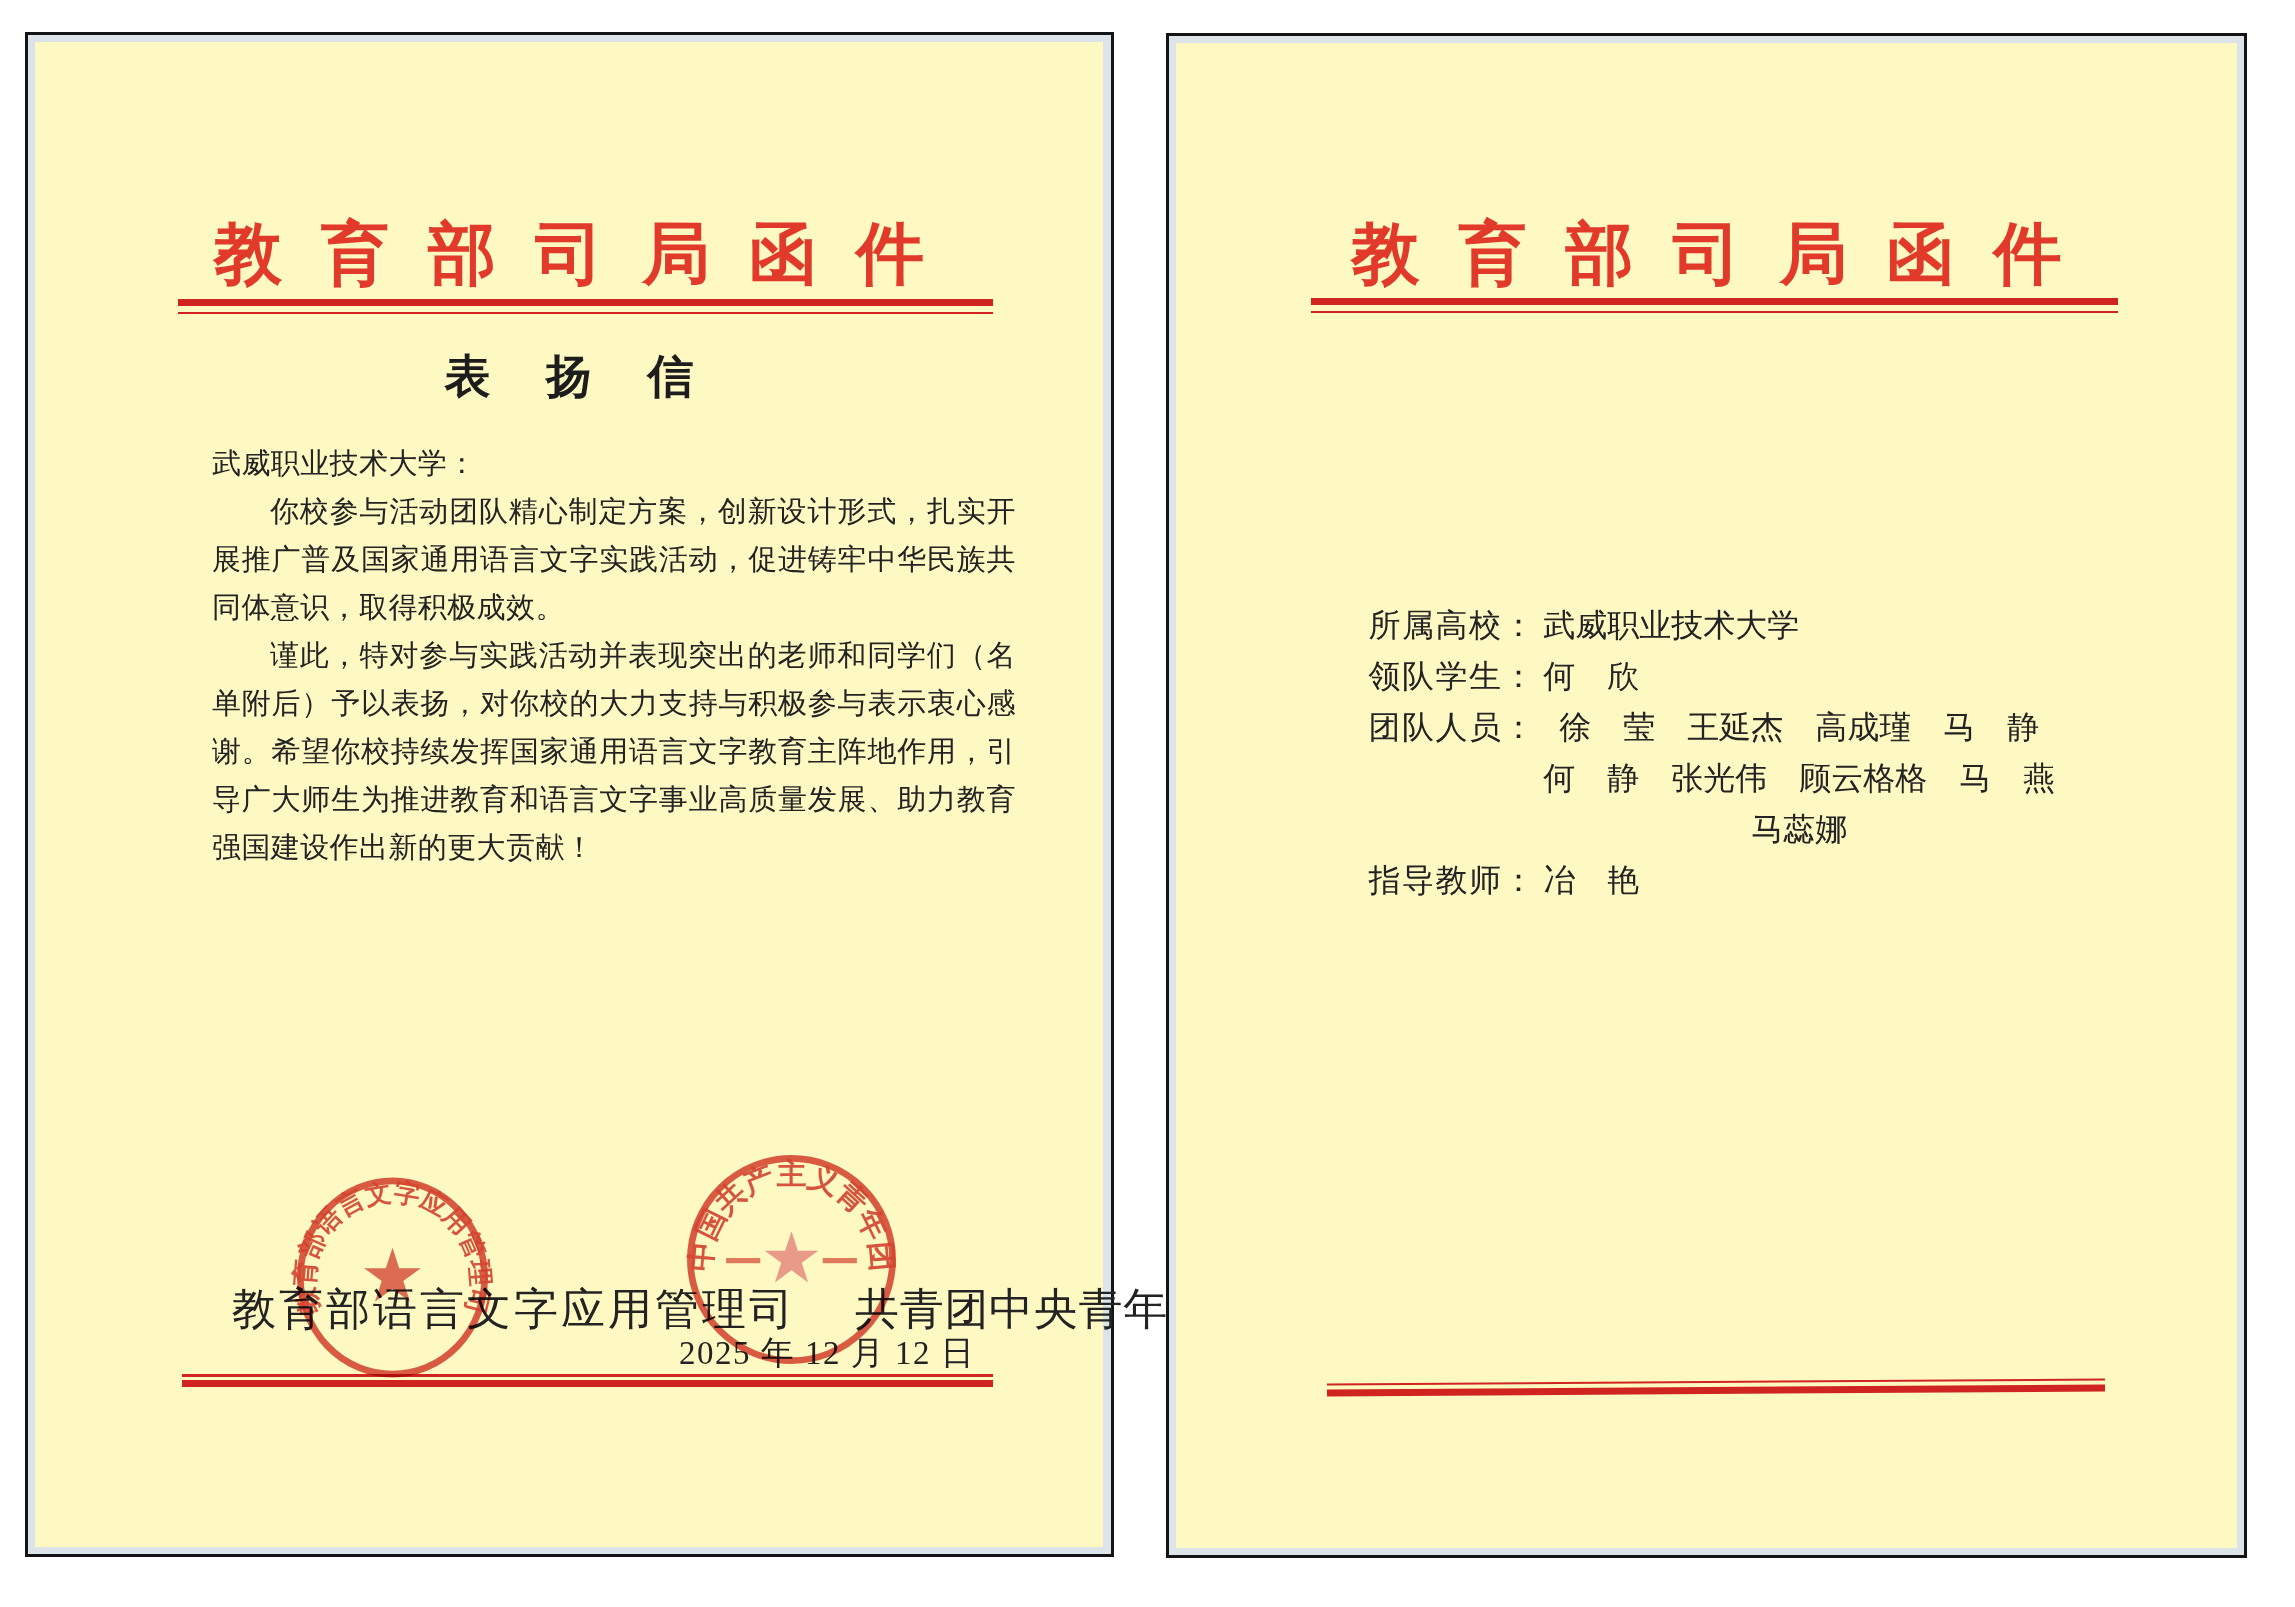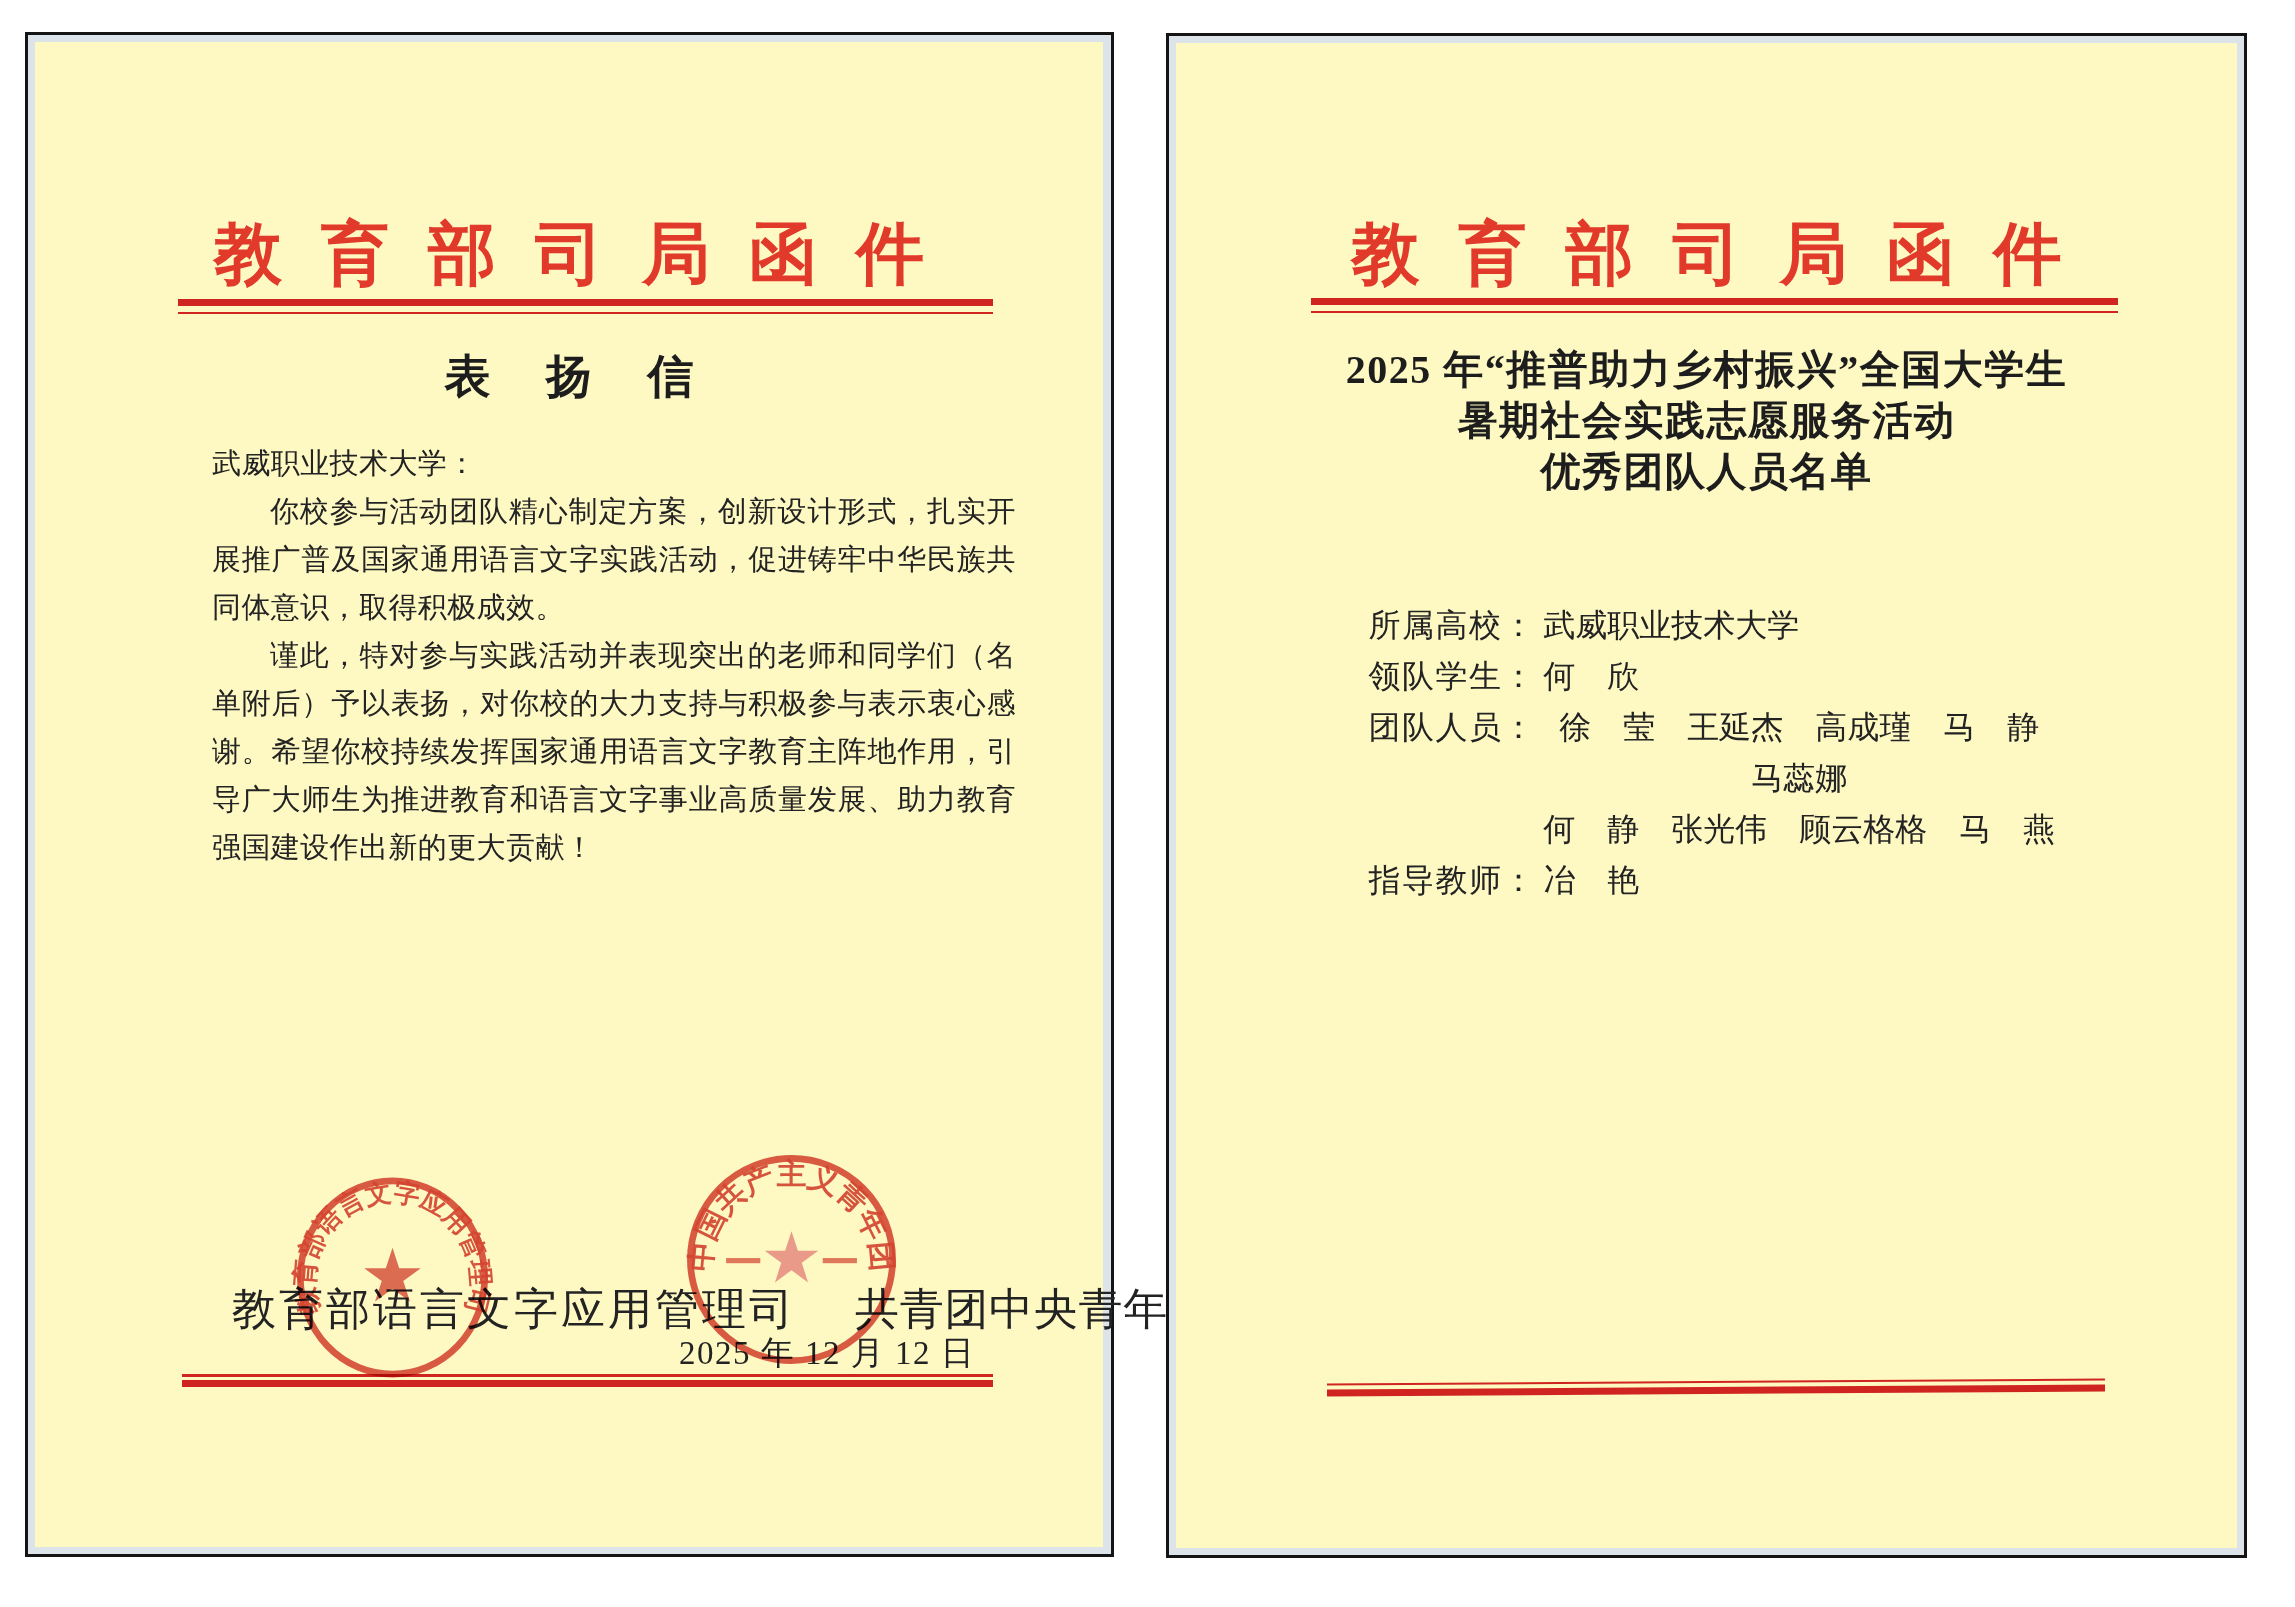--- a/index.html
+++ b/index.html
@@ -168,45 +168,40 @@
   <section class="page" id="page2" style="left:1166px;top:33px;width:1081px;height:1525px;">
     <div class="paper">
 
       <h1 class="hdr" style="top:166px;">教育部司局函件</h1>
 
       <div class="rule" style="left:135px;top:255px;width:807px;">
         <div class="thick"></div>
         <div class="thin"></div>
       </div>
 
-      <div class="p2-title" id="p2-title" style="top:301px;">
-          <div>2025 年“推普助力乡村振兴”全国大学生</div>
-          <div>暑期社会实践志愿服务活动</div>
-          <div>优秀团队人员名单</div>
-        </div>
 
       <div class="fields" id="p2-fields" style="left:164px;top:557px;">
           <div class="field-row">
             <div class="field-label">所属高校：</div>
             <div class="field-values">
               <span>武威职业技术大学</span>
             </div>
           </div>
           <div class="field-row">
             <div class="field-label">领队学生：</div>
             <div class="field-values">
               <span>何　欣</span>
             </div>
           </div>
           <div class="field-row">
             <div class="field-label">团队人员：</div>
             <div class="field-values">
               <span>徐　莹　王延杰　高成瑾　马　静</span>
+              <span>何　静　张光伟　顾云格格　马　燕</span>
               <span>马蕊娜</span>
-              <span>何　静　张光伟　顾云格格　马　燕</span>
             </div>
           </div>
           <div class="field-row">
             <div class="field-label">指导教师：</div>
             <div class="field-values">
               <span>冶　艳</span>
             </div>
           </div>
         </div>
 

